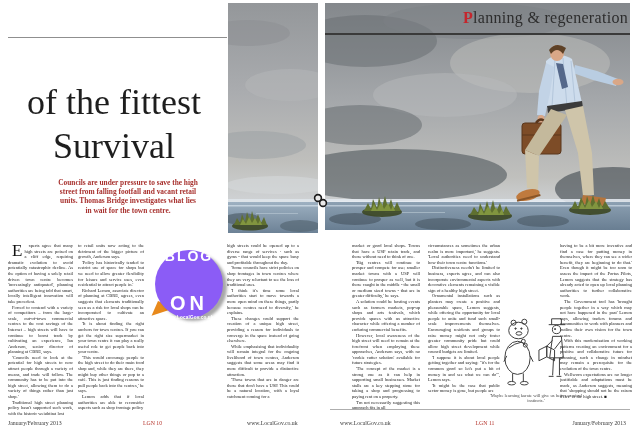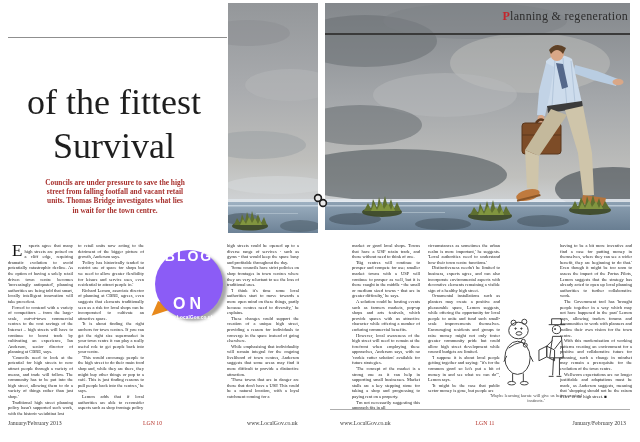--- a/index.html
+++ b/index.html
@@ -11,21 +11,21 @@
   .photo-left  { position:absolute; left:228px; top:3px;  width:90px;  height:230px; }
   .photo-right { position:absolute; left:325px; top:3px;  width:305px; height:227px; }
   .photo-left svg, .photo-right svg { display:block; width:100%; height:100%; }
   .gutter-strip { position:absolute; left:318px; top:0; width:7px; height:236px; background:#fff; z-index:3; }
   .gutter-icon  { position:absolute; left:313px; top:193px; width:15px; height:15px; z-index:4; }
 
   
   .rule-left { position:absolute; left:8px; top:37px; width:219px; height:1px; background:#8f8f8f; }
   .title { position:absolute; left:2px; top:80px; width:224px; text-align:center;
            font-size:36px; line-height:44px; color:#1e1e1e; }
-  .standfirst { position:absolute; left:45px; top:178px; width:140px; text-align:center;
+  .standfirst { position:absolute; left:58px; top:178px; width:140px; text-align:center;
                 font-size:7.4px; line-height:9.2px; font-weight:bold; color:#a8322f; }
 
   .col { position:absolute; top:243px; height:172px; overflow:hidden; text-align:justify;
          font-size:4.5px; line-height:5.6px; color:#1a1a1a; }
   .col p { margin:0; text-indent:4px; }
   .col [data-paras] p:first-child { text-indent:0; }
   .col .indent-all p:first-child { text-indent:4px; }
   .c-l1 { left:8px;   width:65px; }
   .c-l2 { left:78px;  width:66px; }
   .c-l3 { left:227px; width:72px; }
@@ -35,26 +35,26 @@
   .badge { position:absolute; left:155px; top:250px; width:68px; height:68px; z-index:2; }
   .badge .disc { position:absolute; left:0; top:0; width:68px; height:68px; border-radius:50%;
                  background:#8b5cf6; box-shadow:4px 3px 3px rgba(60,60,60,.45);
                  display:flex; flex-direction:column; align-items:center; justify-content:center;
                  font-family:"Liberation Sans","DejaVu Sans",sans-serif; color:#fff; }
   .badge .tail { position:absolute; left:-1px; bottom:-2px; width:0; height:0;
                  border-style:solid; border-width:16px 18px 0 0;
                  border-color:#e8891b transparent transparent transparent;
                  transform:rotate(24deg); }
   .badge-l1 { font-size:14px; font-weight:bold; letter-spacing:2px; line-height:14px; }
-  .badge-l2 { font-size:16px; font-weight:bold; letter-spacing:4px; line-height:19px;margin-top:31px; }
+  .badge-l2 { font-size:20px; font-weight:bold; letter-spacing:4px; line-height:19px;margin-top:31px; }
   .badge-url { font-size:4.6px; font-weight:bold; letter-spacing:.2px; margin-top:2px; }
 
   
   .section-header { position:absolute; left:325px; top:9px; width:303px; text-align:right;
-                    font-size:12px; letter-spacing:.3px; color:#2d2d2d; z-index:5; }
+                    font-size:16px; letter-spacing:.3px; color:#2d2d2d; z-index:5; }
   .section-header .cap { color:#c4262c; font-weight:bold; }
   .rule-right { position:absolute; left:325px; top:33px; width:305px; height:2px; background:#3a3a3a; z-index:5; }
 
   .c-r1 { left:352px; width:68px; }
   .c-r2 { left:428px; width:72px; }
   .c-r3 { left:560px; width:72px; height:158px; }
 
   .cartoon { position:absolute; left:494px; top:311px; width:86px; height:80px; }
   .cartoon svg { display:block; width:100%; height:100%; }
   .cartoon-caption { position:absolute; left:489px; top:393px; width:94px; text-align:center;

